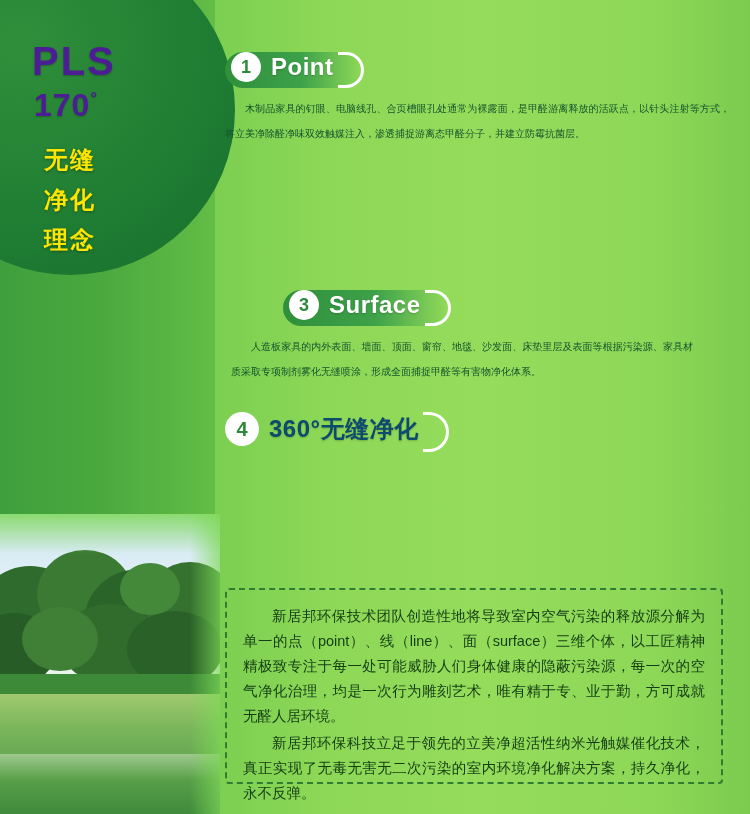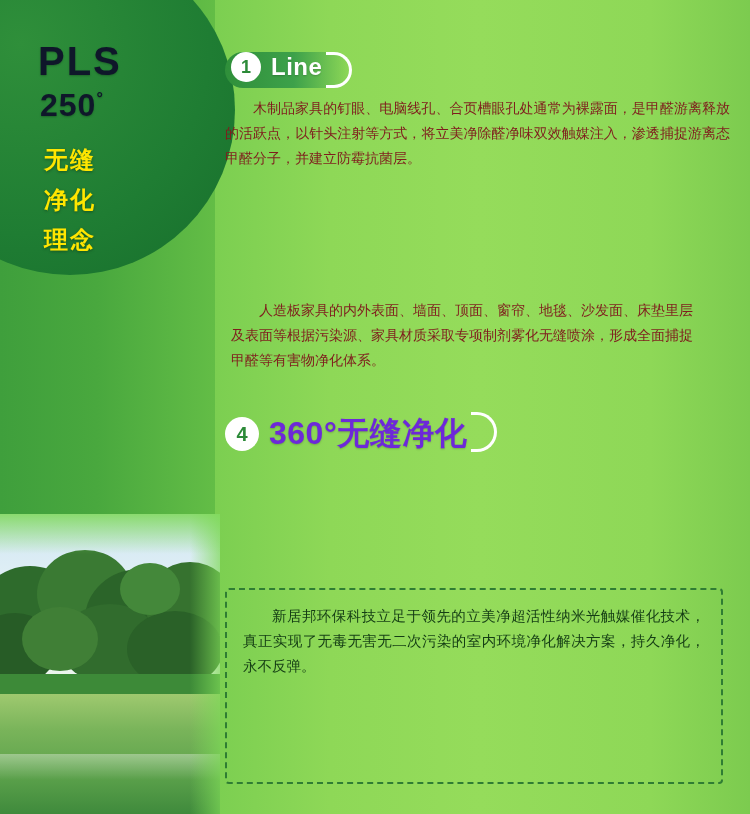--- a/index.html
+++ b/index.html
@@ -60,23 +60,22 @@
     background:linear-gradient(to right, rgba(126,217,87,0) 0%, rgba(126,217,87,.95) 100%);
   }
   .photo-fade-top{
     position:absolute;left:0;top:0;width:220px;height:40px;
     background:linear-gradient(to bottom, rgba(126,217,87,.85) 0%, rgba(126,217,87,0) 100%);
   }
 
   
   .logo{
     position:absolute;left:32px;top:40px;width:170px;
-    color:#0f172a;
+    color:#4c1d95;
     text-shadow:0 1px 2px rgba(0,0,0,.25);
-    margin-left:6px;
   }
   .logo .pls{
     font-size:40px;font-weight:bold;letter-spacing:2px;line-height:42px;
   }
   .logo .num{
     font-size:32px;font-weight:bold;letter-spacing:1px;line-height:34px;
     margin-left:2px;
   }
   .logo .num sup{font-size:16px;vertical-align:super;}
   .slogan{
@@ -119,36 +118,36 @@
   .pill-cap{
     position:absolute;right:-2px;top:0;width:26px;height:36px;
     border-radius:0 18px 18px 0;
     border-right:3px solid #ffffff;
     border-top:3px solid #ffffff;
     border-bottom:3px solid #ffffff;
     box-sizing:border-box;
   }
   .body-text{
     margin-top:8px;
-    color:#7f1d1d;
-    font-size:14px;
+    color:#14532d;
+    font-size:10px;
     line-height:25px;
     text-indent:2em;
     text-align:justify;
     width:505px;
   }
 
   
   .head.big{background:none;padding-left:0;height:40px;}
   .head.big .badge{
     width:34px;height:34px;line-height:34px;font-size:20px;
     background:#ffffff;color:#2c8a38;
   }
   .head.big .head-title{
-    font-size:32px;color:#6d28d9;font-weight:bold;
+    font-size:24px;color:#0c4a6e;font-weight:bold;
   }
   .head.big .pill-cap{height:40px;border-radius:0 20px 20px 0;}
 
   
   .dashed-box{
     position:absolute;left:225px;top:588px;width:498px;height:196px;
     border:2px dashed #2f7d33;
     border-radius:4px;
     padding:14px 16px;
     box-sizing:border-box;
@@ -187,48 +186,53 @@
     </svg>
     <div class="ground"></div>
     <div class="ground-strip"></div>
     <div class="photo-fade"></div>
     <div class="photo-fade-top"></div>
   </div>
 
   <div class="logo">
     <div class="pls">PLS</div>
     <div class="num">
-      <span>250</span><sup>°</sup>
+      <span>170</span><sup>°</sup>
     </div>
   </div>
   <div class="slogan">无缝净化理念</div>
 
   <div class="content">
 
     <div class="section" style="top:52px;">
       <div class="head h1">
-        <span class="badge">1</span><span class="head-title">Line</span>
+        <span class="badge">1</span><span class="head-title">Point</span>
         <span class="pill-cap"></span>
       </div>
       <div class="body-text">木制品家具的钉眼、电脑线孔、合页槽眼孔处通常为裸露面，是甲醛游离释放的活跃点，以针头注射等方式，将立美净除醛净味双效触媒注入，渗透捕捉游离态甲醛分子，并建立防霉抗菌层。</div>
     </div>
 
     <div class="section" style="top:172px;left:58px;">
     </div>
 
     <div class="section" style="top:290px;left:58px;">
+      <div class="head h1">
+        <span class="badge">3</span><span class="head-title">Surface</span>
+        <span class="pill-cap"></span>
+      </div>
       <div class="body-text" style="width:462px;margin-left:-52px;font-family:Liberation Serif, serif;">人造板家具的内外表面、墙面、顶面、窗帘、地毯、沙发面、床垫里层及表面等根据污染源、家具材质采取专项制剂雾化无缝喷涂，形成全面捕捉甲醛等有害物净化体系。</div>
     </div>
 
     <div class="section" style="top:412px;left:0;">
       <div class="head big">
         <span class="badge">4</span><span class="head-title">360°无缝净化</span>
         <span class="pill-cap"></span>
       </div>
     </div>
 
   </div>
 
   <div class="dashed-box">
+    <p>新居邦环保技术团队创造性地将导致室内空气污染的释放源分解为单一的点（point）、线（line）、面（surface）三维个体，以工匠精神精极致专注于每一处可能威胁人们身体健康的隐蔽污染源，每一次的空气净化治理，均是一次行为雕刻艺术，唯有精于专、业于勤，方可成就无醛人居环境。</p>
     <p>新居邦环保科技立足于领先的立美净超活性纳米光触媒催化技术，真正实现了无毒无害无二次污染的室内环境净化解决方案，持久净化，永不反弹。</p>
   </div>
 
 </div>
 
 </body></html>

